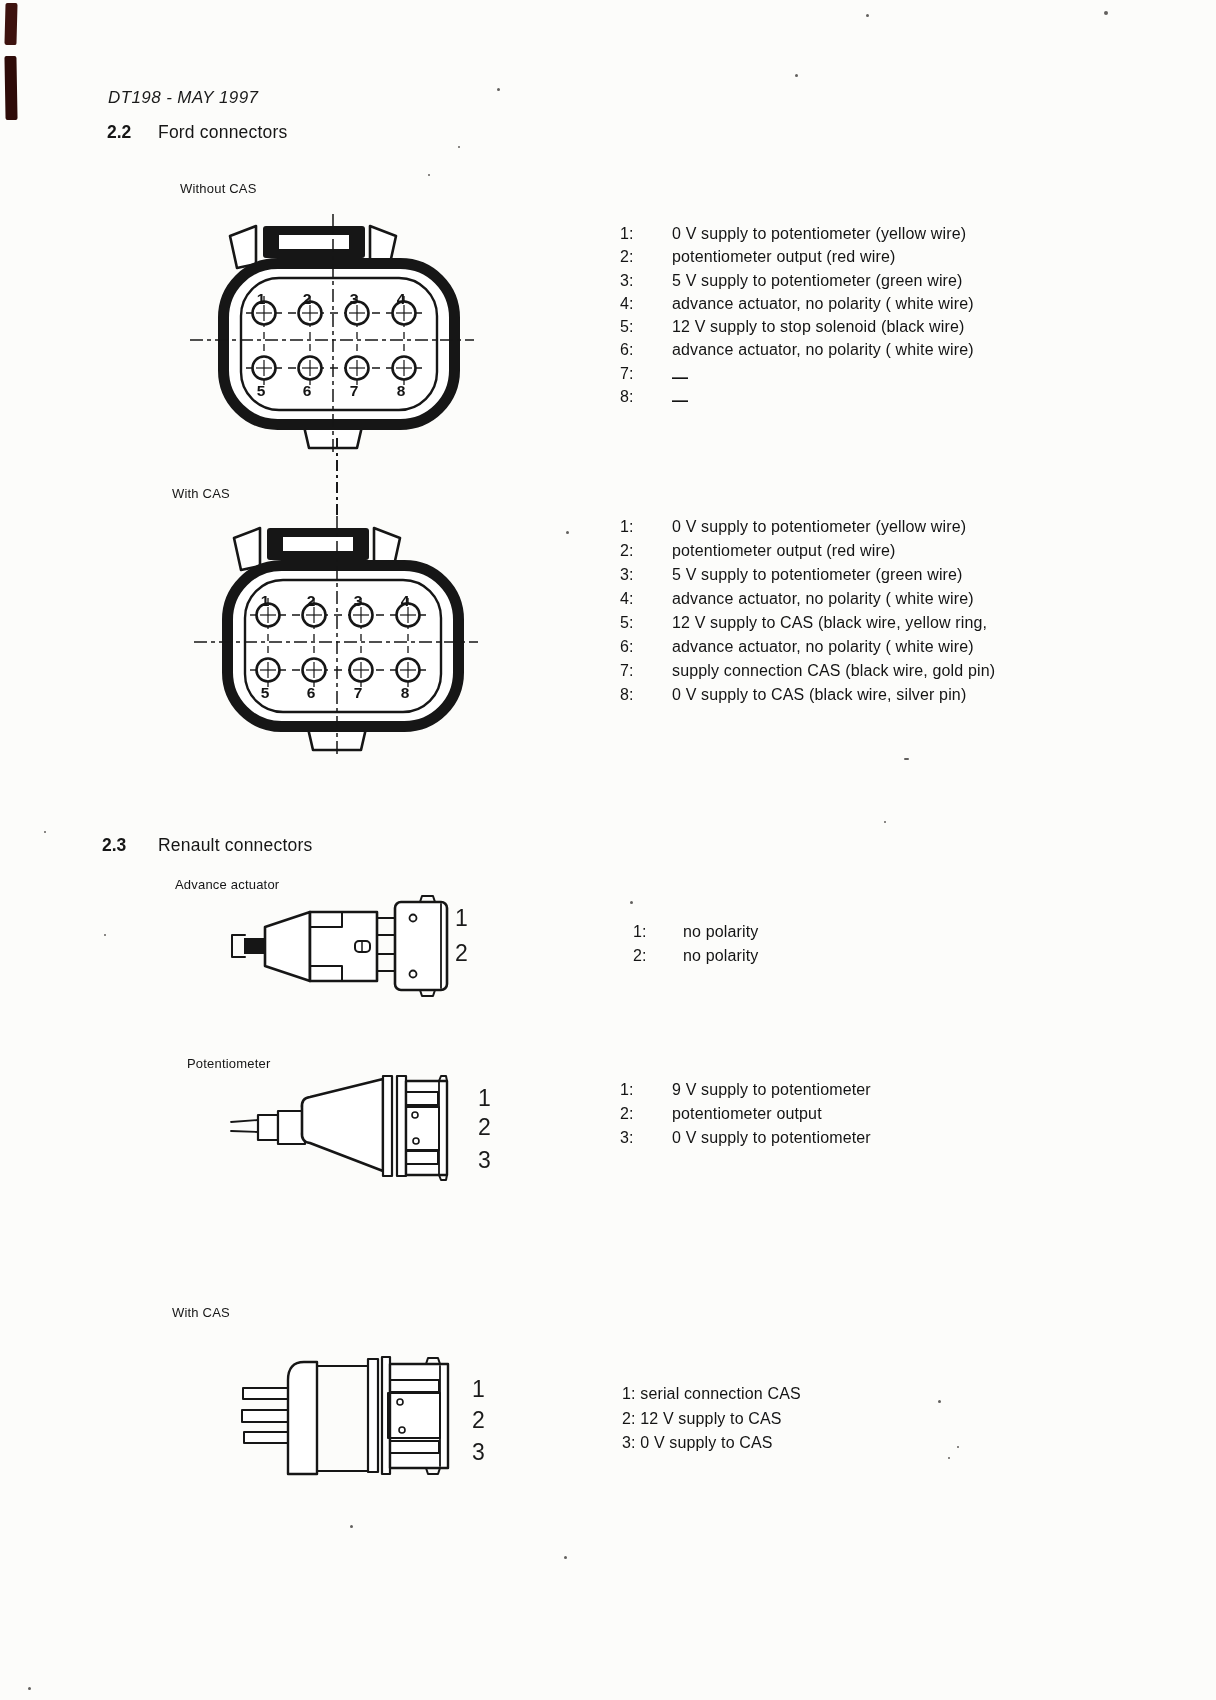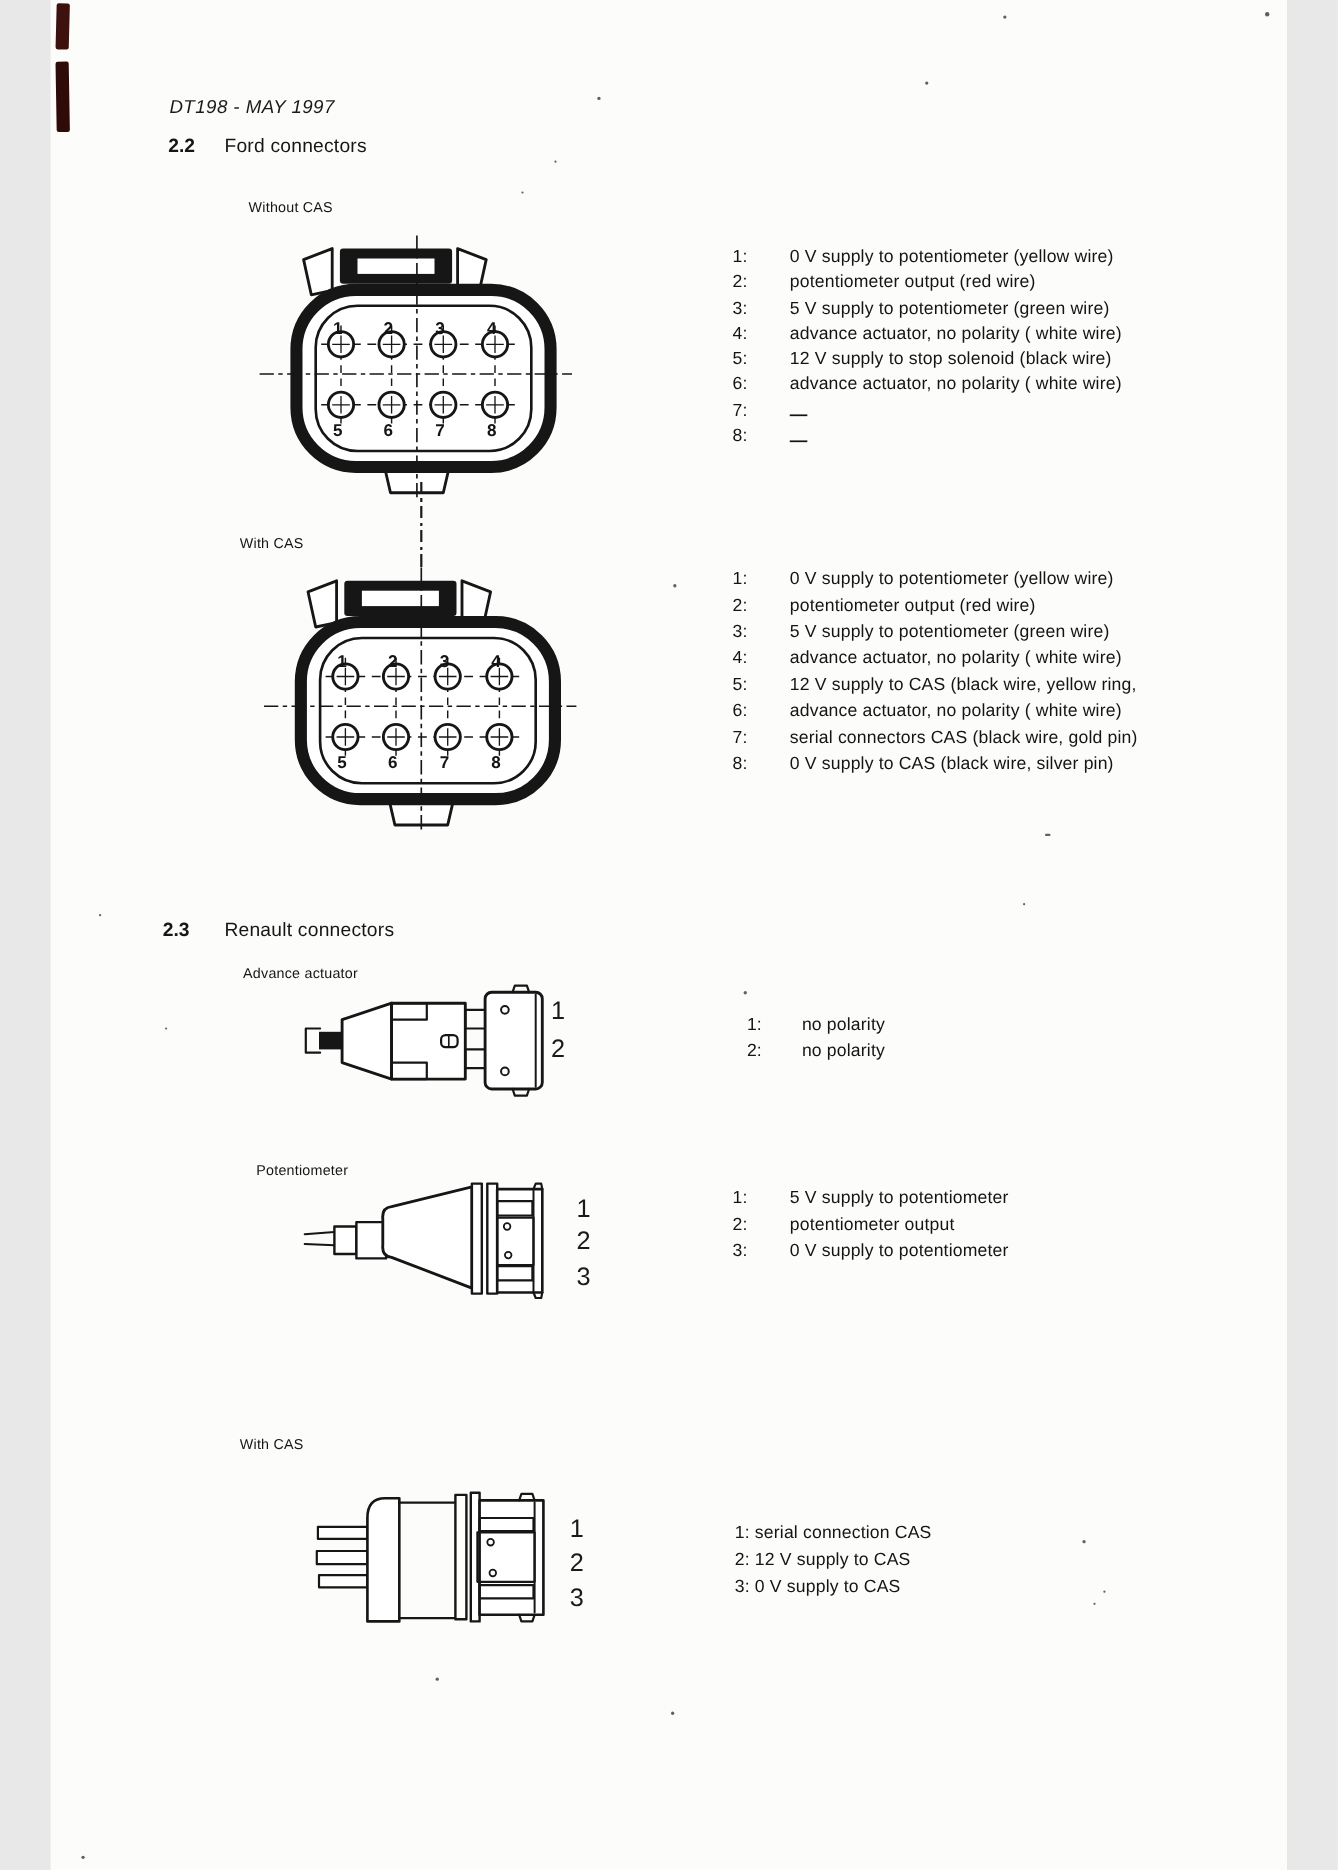--- a/index.html
+++ b/index.html
@@ -1,17 +1,17 @@
 <!DOCTYPE html>
 <html><head>
 <meta charset="utf-8">
 <style>
   html,body{margin:0;padding:0;background:#e8e8e8;}
   .page{
-    position:relative;width:1124px;height:1700px;margin:0 auto;
+    position:relative;width:1216px;height:1700px;margin:0 auto;
     background:#fcfcfa;color:#161616;overflow:hidden;
     font-family:"Liberation Sans", sans-serif;
   }
   .abs{position:absolute;white-space:nowrap;}
   .doc-header{font-style:italic;font-size:17px;letter-spacing:.4px;color:#1a1a1a;}
   .sec-num{font-weight:700;font-size:17.5px;}
   .sec-title{font-weight:400;font-size:17.5px;letter-spacing:.2px;}
   .sub-label{font-size:13px;letter-spacing:.2px;}
   .pinlist{font-size:16px;color:#141414;letter-spacing:.15px;}
   .pinrow{display:flex;align-items:flex-start;}
@@ -180,21 +180,21 @@
     <div class="pinrow">
         <span class="num">5:</span>
         <span>12 V supply to CAS (black wire, yellow ring,</span>
       </div>
     <div class="pinrow">
         <span class="num">6:</span>
         <span>advance actuator, no polarity ( white wire)</span>
       </div>
     <div class="pinrow">
         <span class="num">7:</span>
-        <span>serial connectors CAS (black wire, gold pin)</span>
+        <span>supply connection CAS (black wire, gold pin)</span>
       </div>
     <div class="pinrow">
         <span class="num">8:</span>
         <span>0 V supply to CAS (black wire, silver pin)</span>
       </div>
   </div>
 
   <div class="abs sec-num" style="left:102px;top:835px;">2.3</div>
   <div class="abs sec-title" style="left:158px;top:835px;">Renault connectors</div>
 
@@ -256,21 +256,21 @@
       <path d="M224,103 L226,108 L231,108 L232,103" stroke-width="2"></path>
       <text class="big-digit" x="263" y="34">1</text>
       <text class="big-digit" x="263" y="63">2</text>
       <text class="big-digit" x="263" y="96">3</text>
     </g>
   </svg>
 
   <div class="abs pinlist lh24" style="left:620px;top:1078px;">
     <div class="pinrow">
         <span class="num">1:</span>
-        <span>5 V supply to potentiometer</span>
+        <span>9 V supply to potentiometer</span>
       </div>
     <div class="pinrow">
         <span class="num">2:</span>
         <span>potentiometer output</span>
       </div>
     <div class="pinrow">
         <span class="num">3:</span>
         <span>0 V supply to potentiometer</span>
       </div>
   </div>

